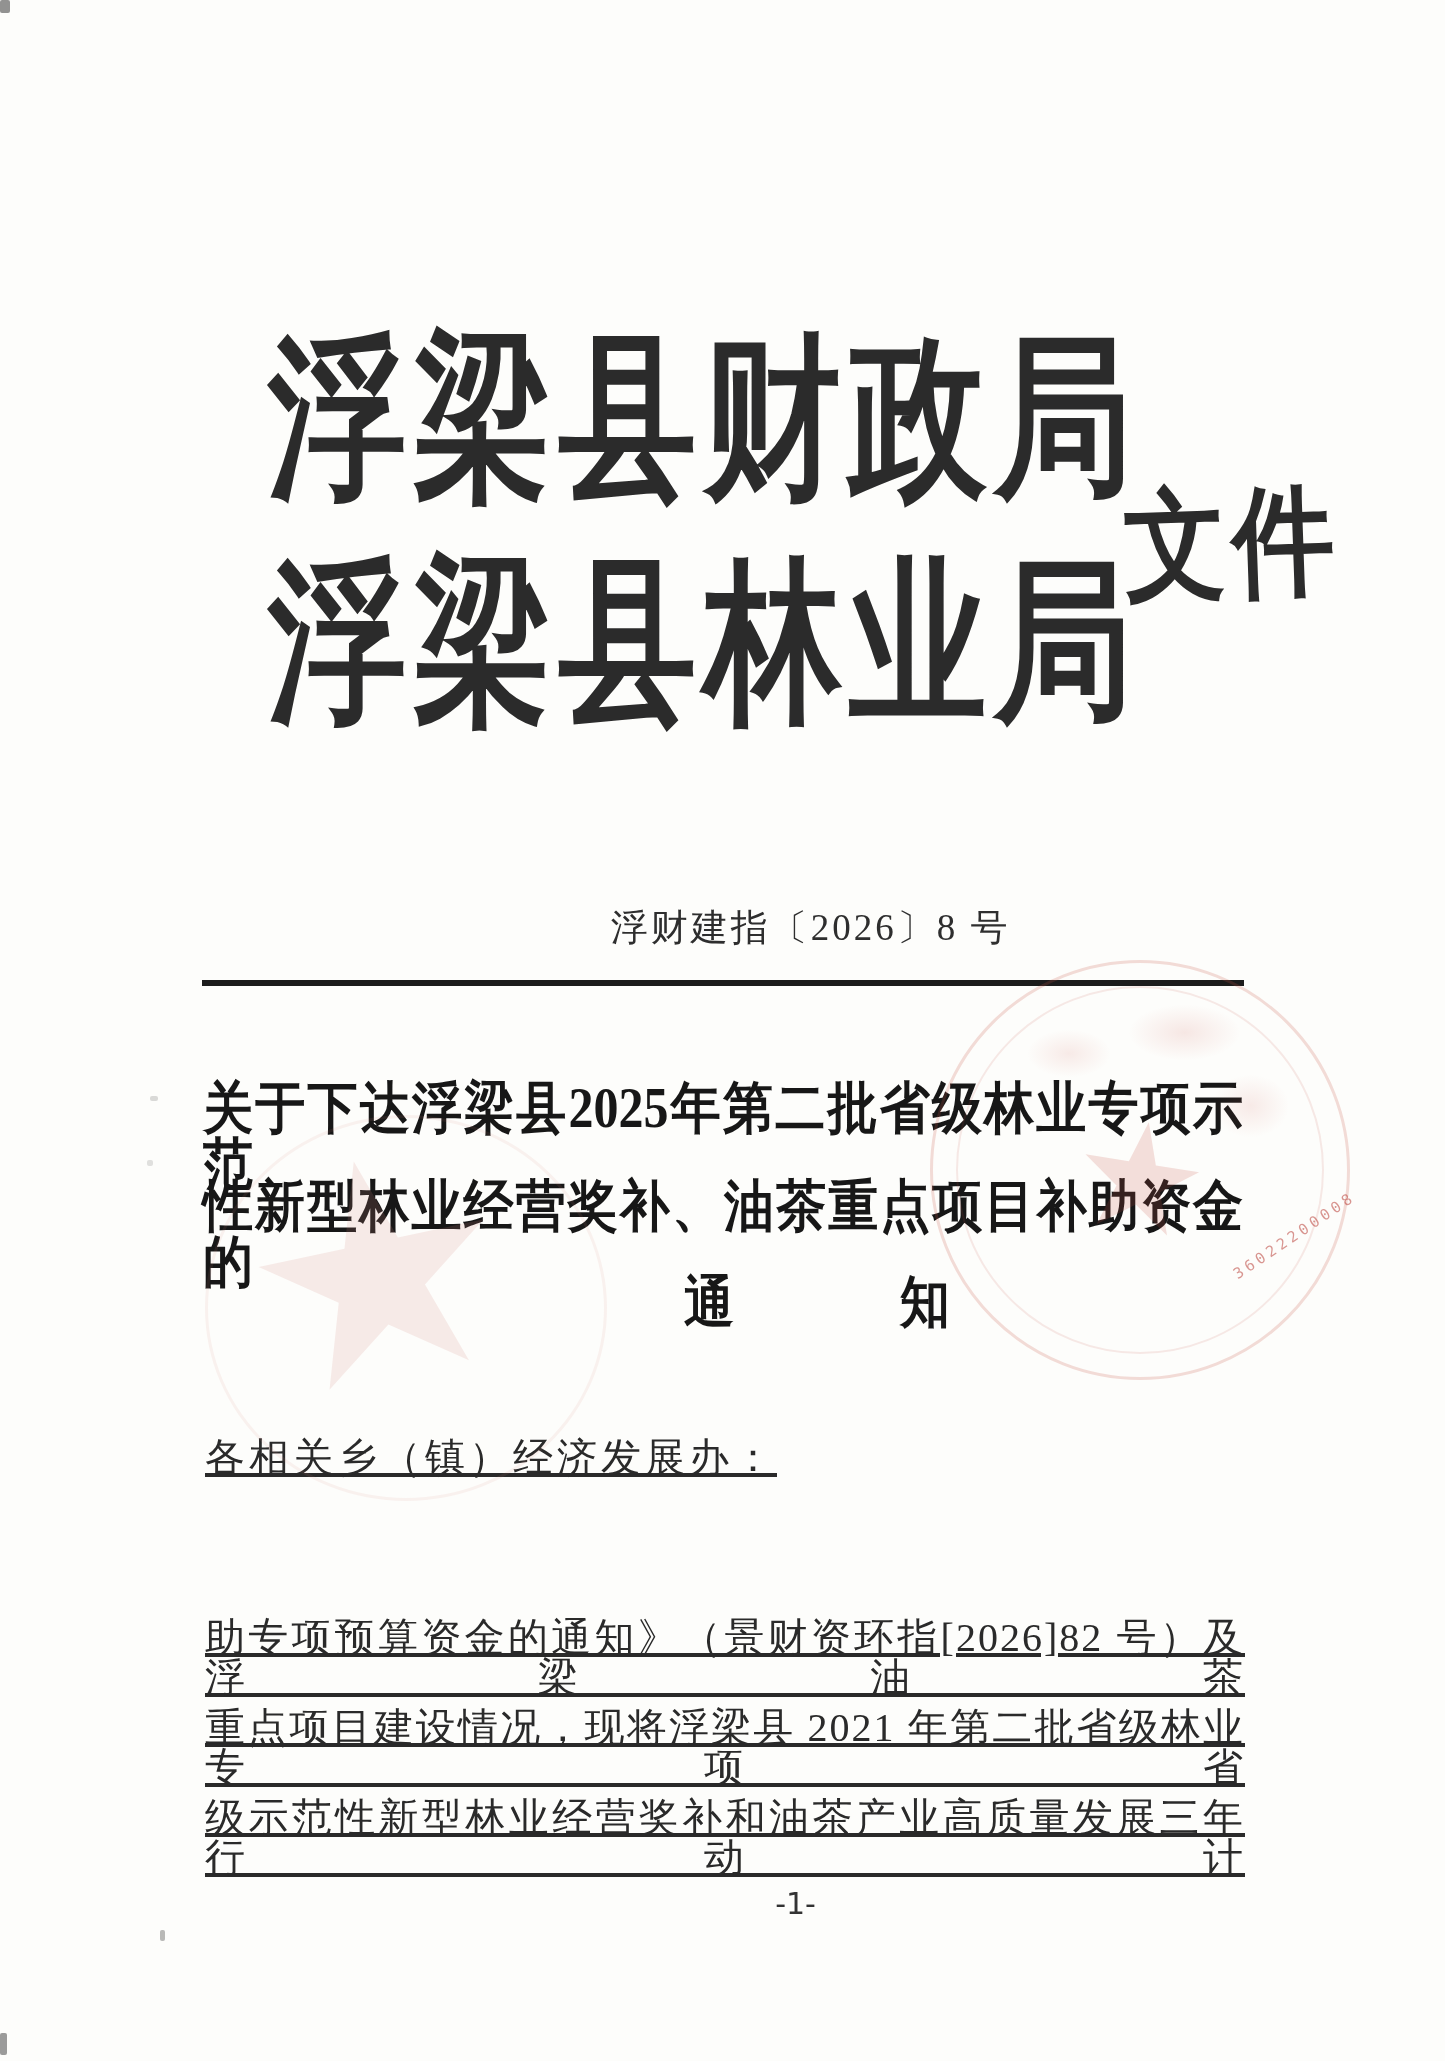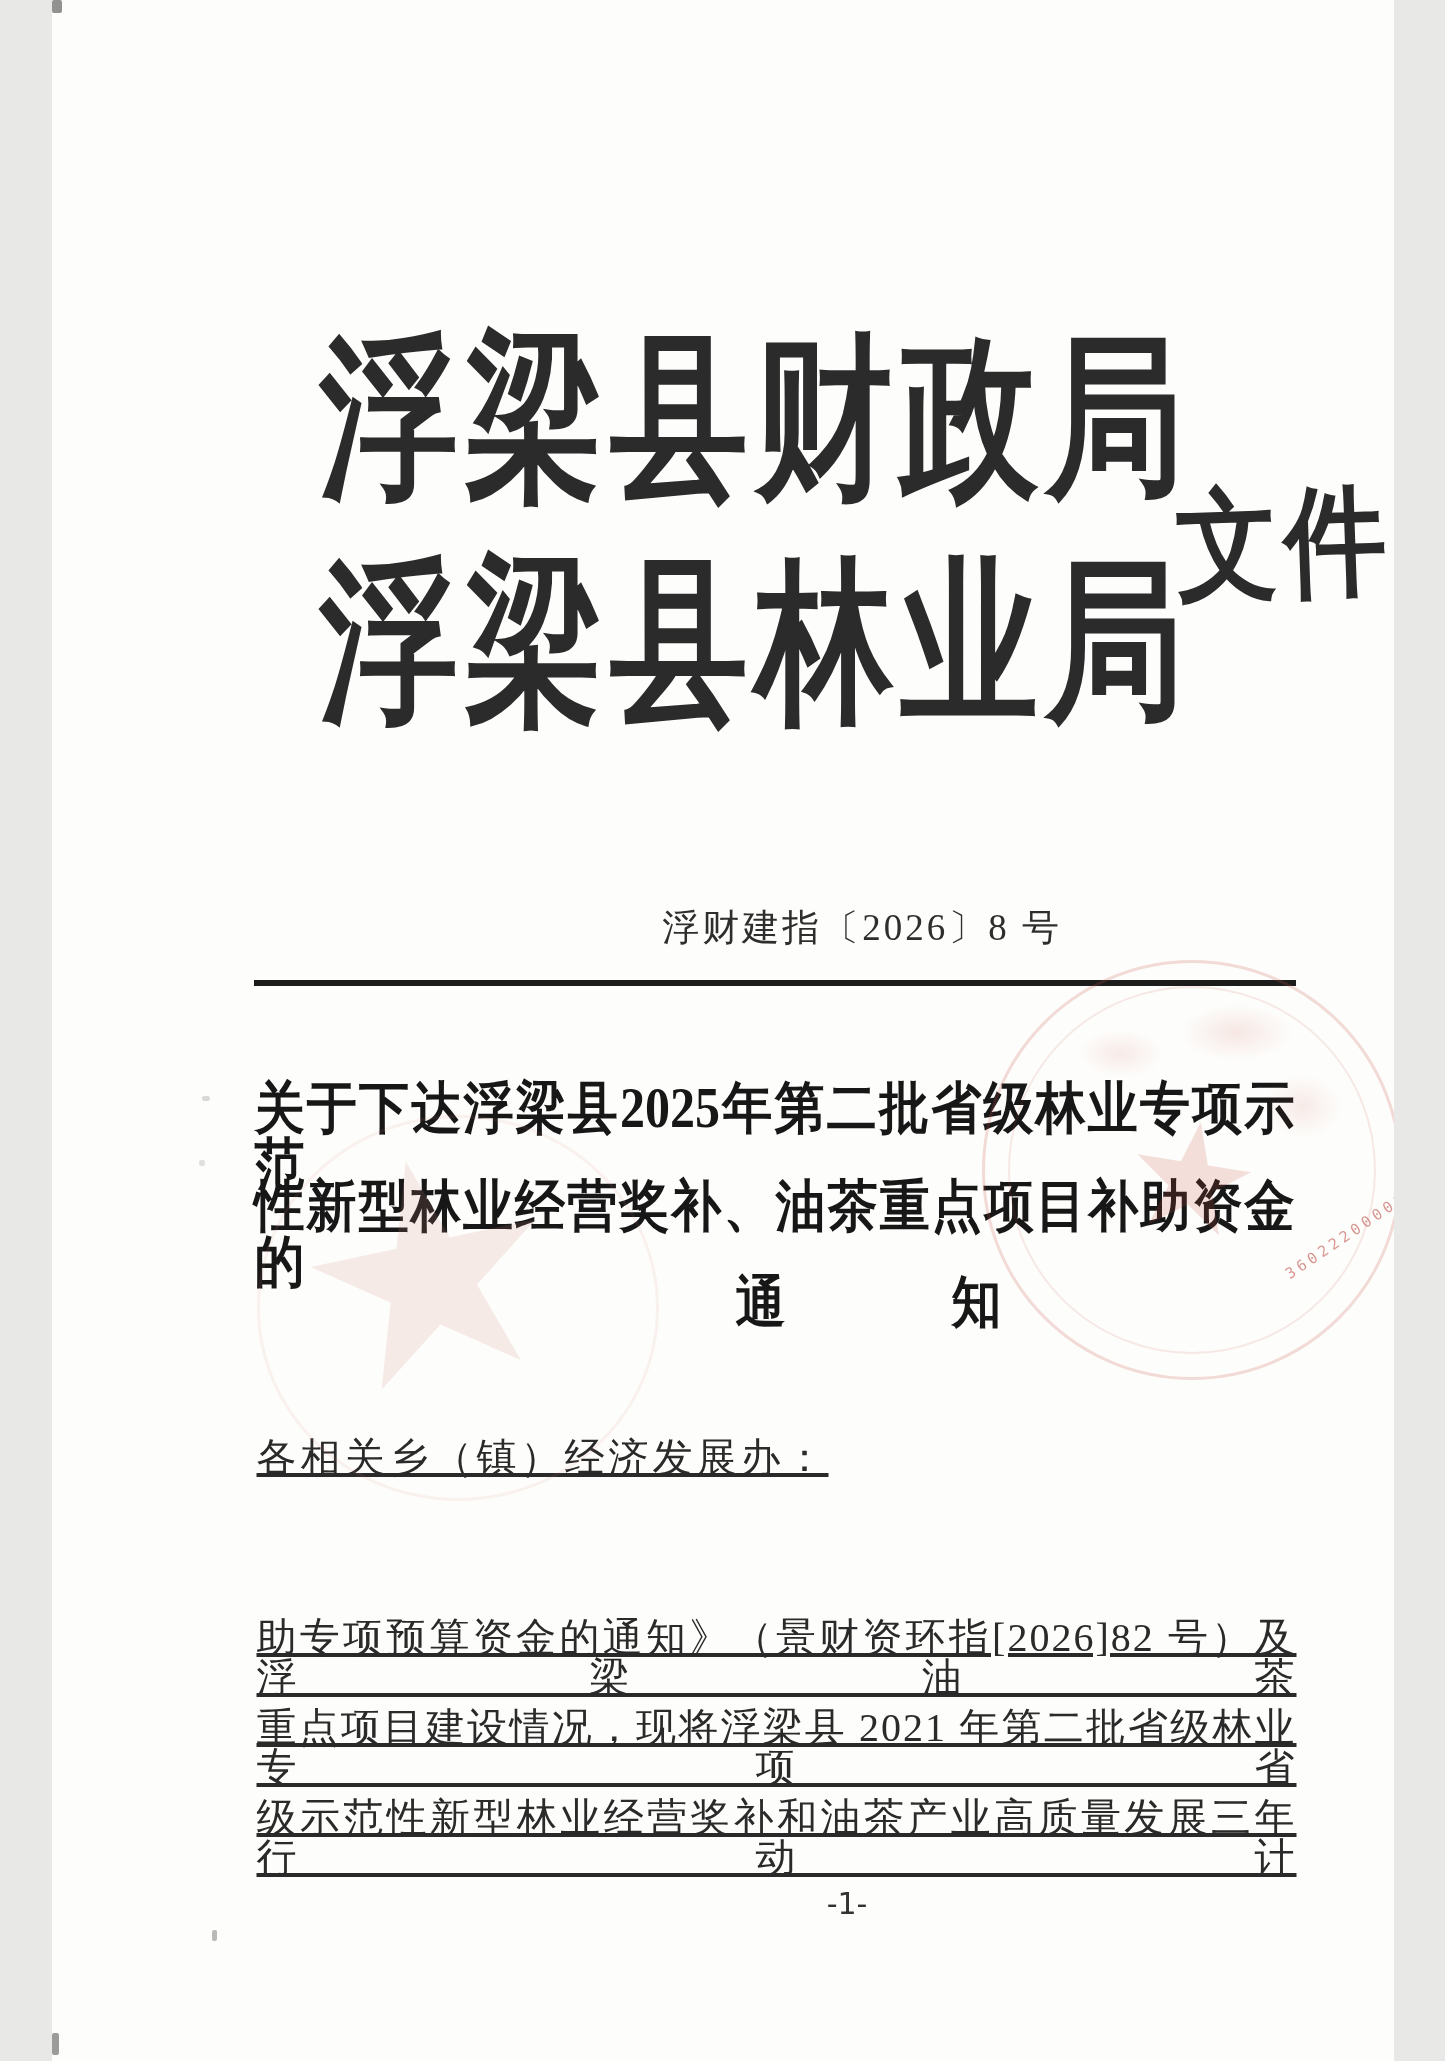--- a/index.html
+++ b/index.html
@@ -1,18 +1,18 @@
 <!DOCTYPE html>
 <html><head>
 <meta charset="utf-8">
 <style>
   html,body{margin:0;padding:0;background:#e8e8e6;}
   .page{
     position:relative;
-    width:1342px;height:2061px;
+    width:1445px;height:2061px;
     margin:0 auto;
     background:#fdfdfb;
     overflow:hidden;
     font-family:"Liberation Serif","DejaVu Serif",serif;
     color:#222;
   }
   
   .org{
     position:absolute;left:268px;width:870px;
     font-size:138px;font-weight:700;line-height:1;

